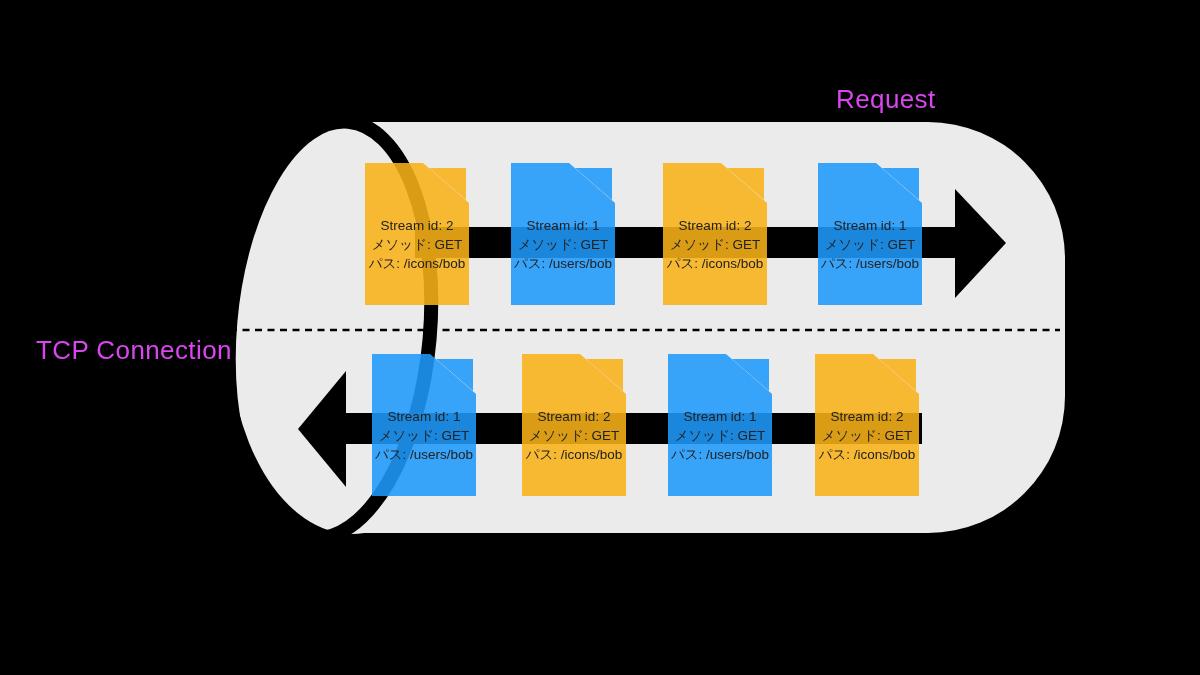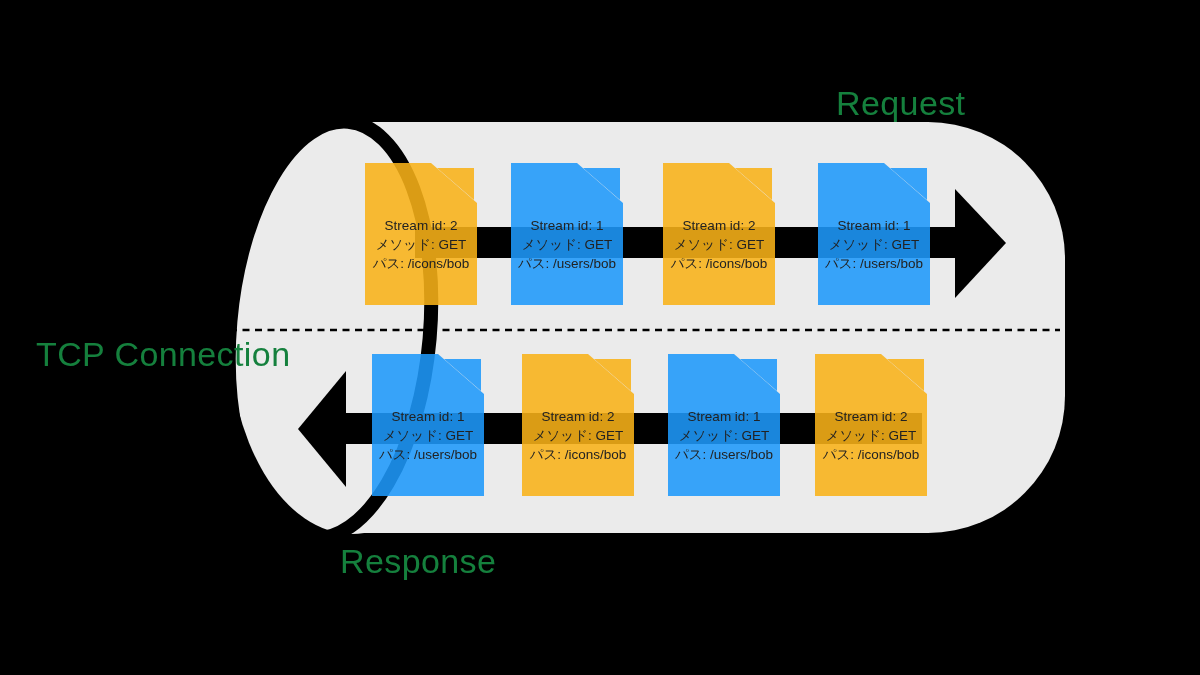--- a/index.html
+++ b/index.html
@@ -2,24 +2,24 @@
 <html><head>
 <meta charset="utf-8">
 <style>
   html,body{margin:0;padding:0;background:#000;}
   .stage{
     position:relative;width:1200px;height:675px;overflow:hidden;
     background:#000;font-family:"Liberation Sans",sans-serif;
   }
   svg.pipe{position:absolute;left:0;top:0;z-index:1;}
   .label{
-    position:absolute;z-index:3;color:#15803d;font-size:34px;
+    position:absolute;z-index:3;color:#d946ef;font-size:26px;
     letter-spacing:.4px;white-space:nowrap;
   }
-  .frame{position:absolute;width:112px;height:142px;z-index:2;}
+  .frame{position:absolute;width:104px;height:142px;z-index:2;}
   .frame .fbody{
     position:absolute;inset:0;background:var(--c);
     clip-path:polygon(0 0,calc(100% - 46px) 0,100% 40px,100% 100%,0 100%);
   }
   .frame .fold{
     position:absolute;top:5px;right:3px;width:37px;height:32px;
     background:var(--c);
     clip-path:polygon(0 0,100% 0,100% 100%);
   }
   .frame .ftxt{
@@ -48,21 +48,20 @@
     </g>
 
     <g fill="#000000">
       <rect x="344" y="413" width="578" height="31"></rect>
       <path d="M 346 371 L 298 429 L 346 487 Z"></path>
     </g>
   </svg>
 
   <div class="label" style="left:836px;top:84px;">Request</div>
   <div class="label" style="left:36px;top:317px;margin-top:18px;">TCP Connection</div>
-  <div class="label" style="left:340px;top:542px;">Response</div>
 
 <div class="frame" style="left: 365px; top: 163px; --c: rgba(248,178,24,0.88);">
     <div class="fbody"></div>
     <div class="fold"></div>
     <div class="ftxt">
       <div>Stream id: 2</div>
       <div>メソッド: GET</div>
       <div>パス: /icons/bob</div>
     </div>
   </div>

